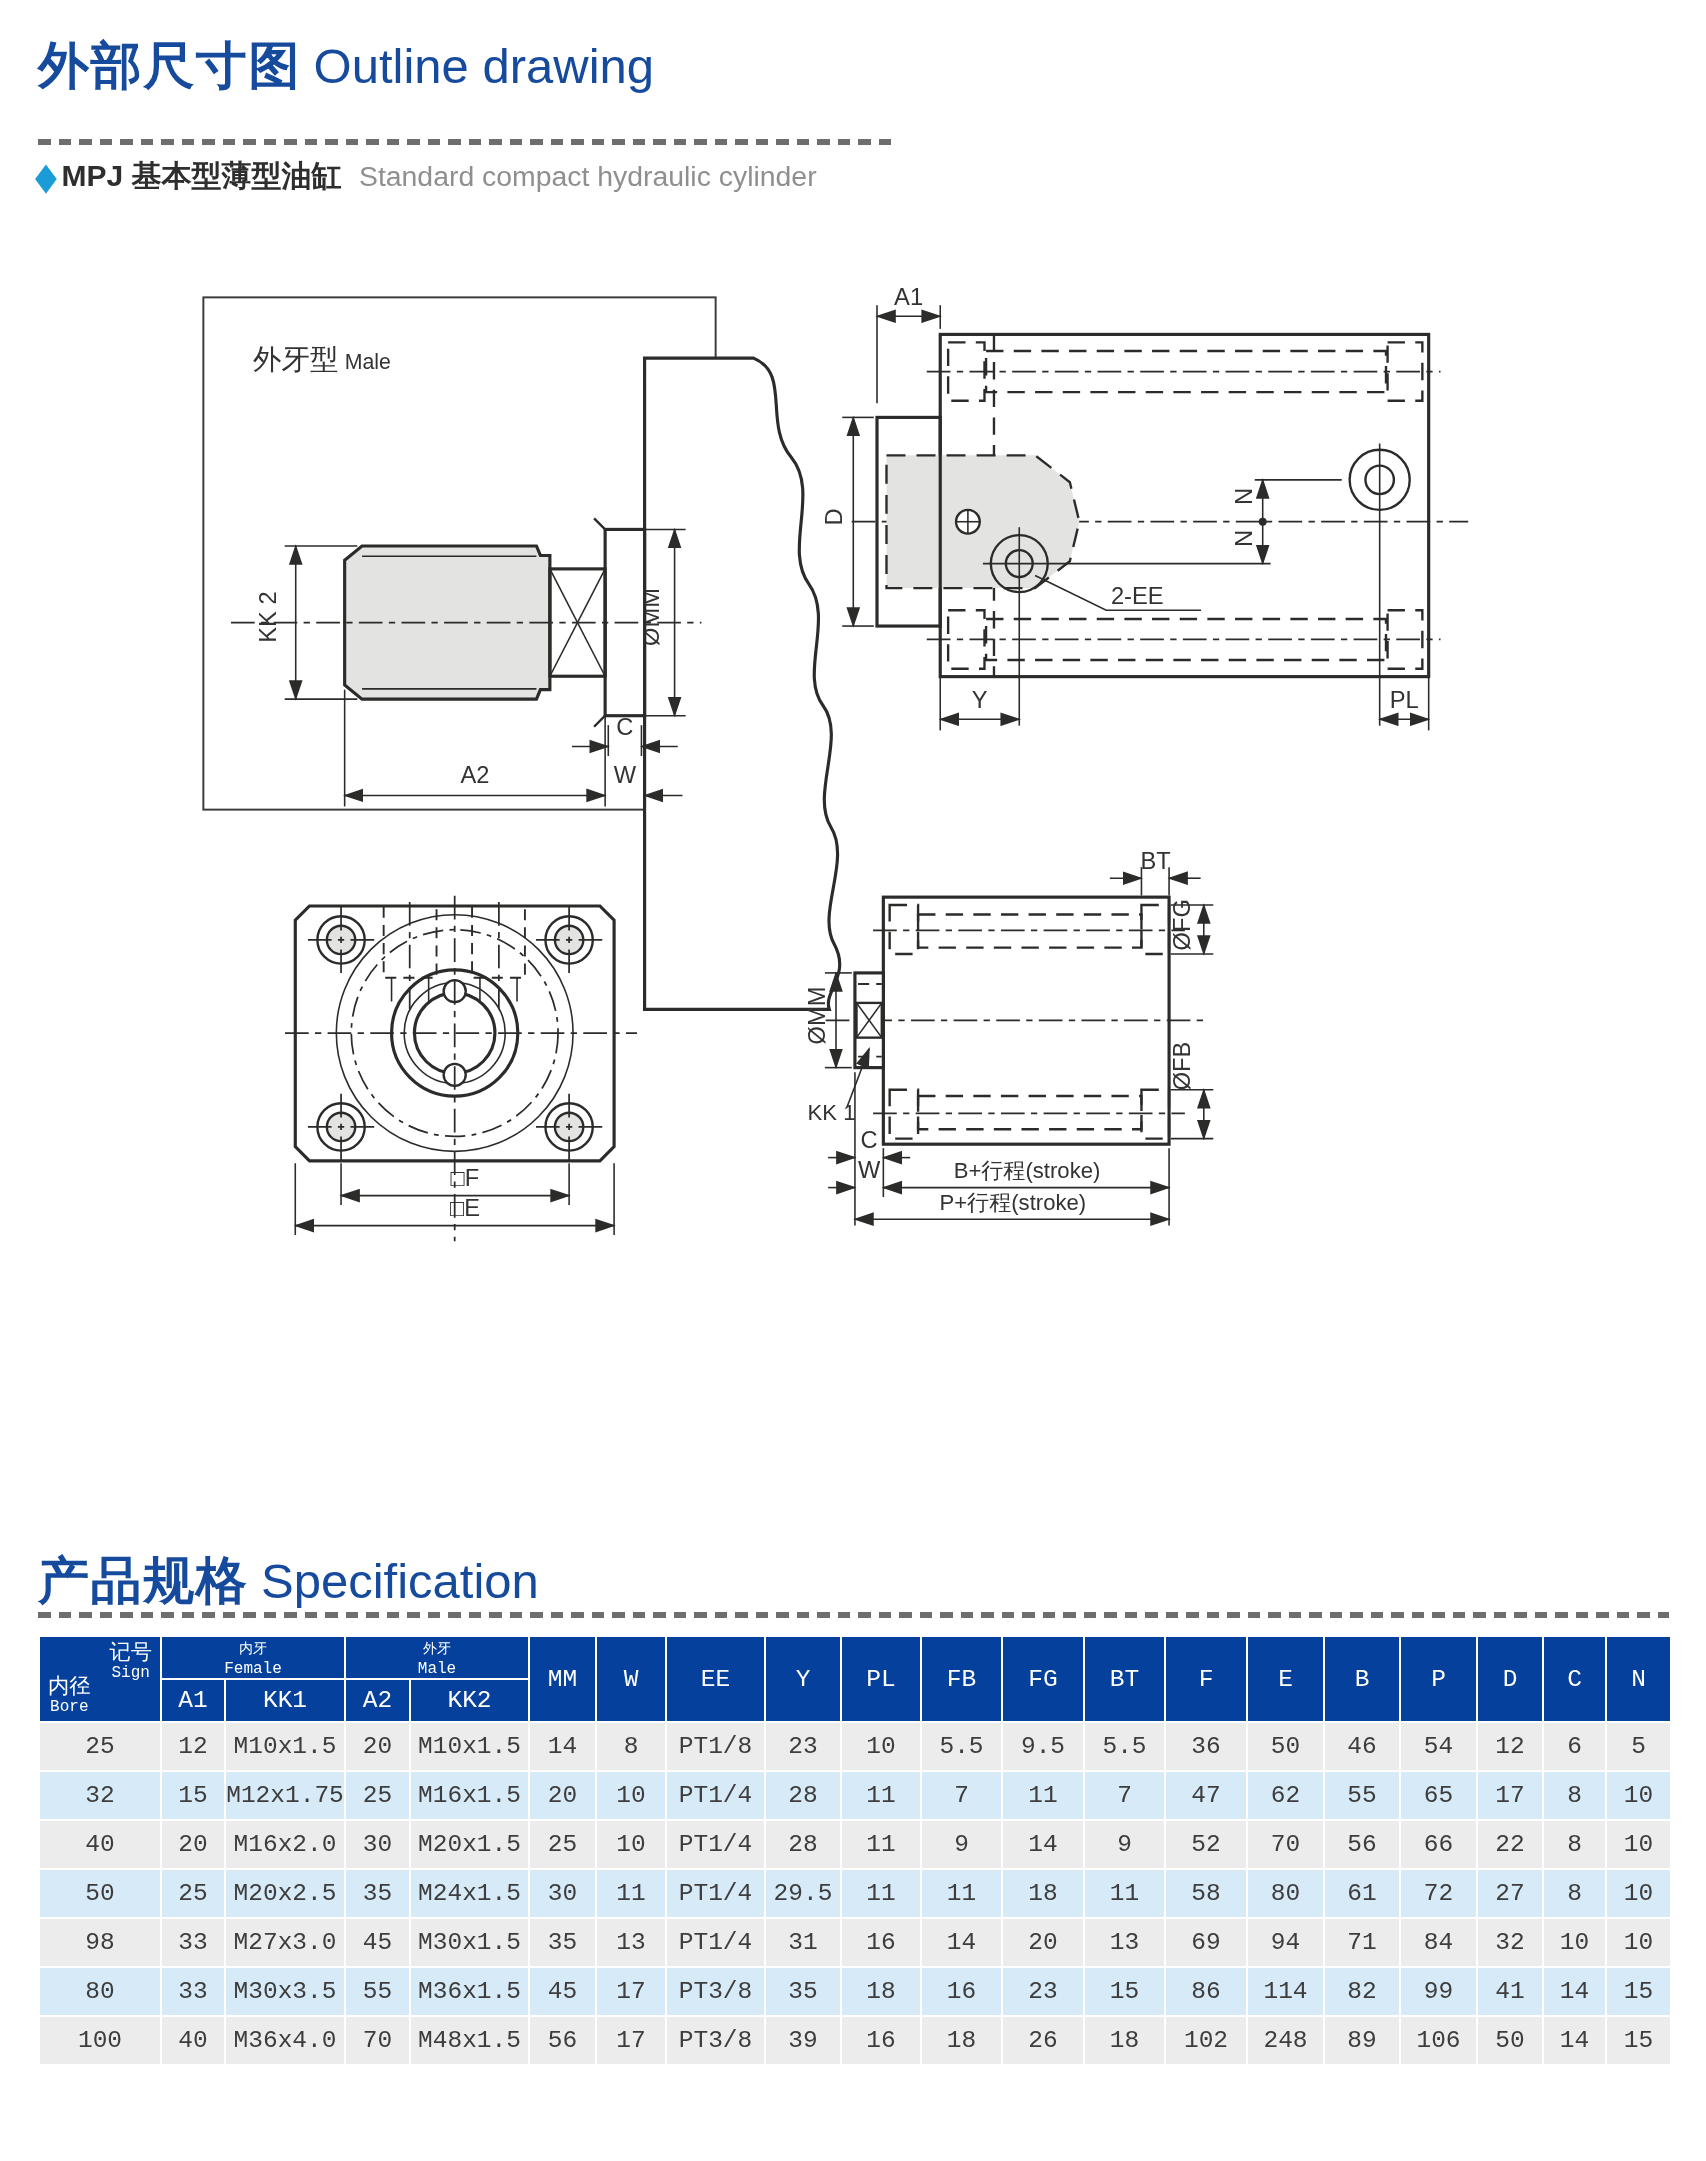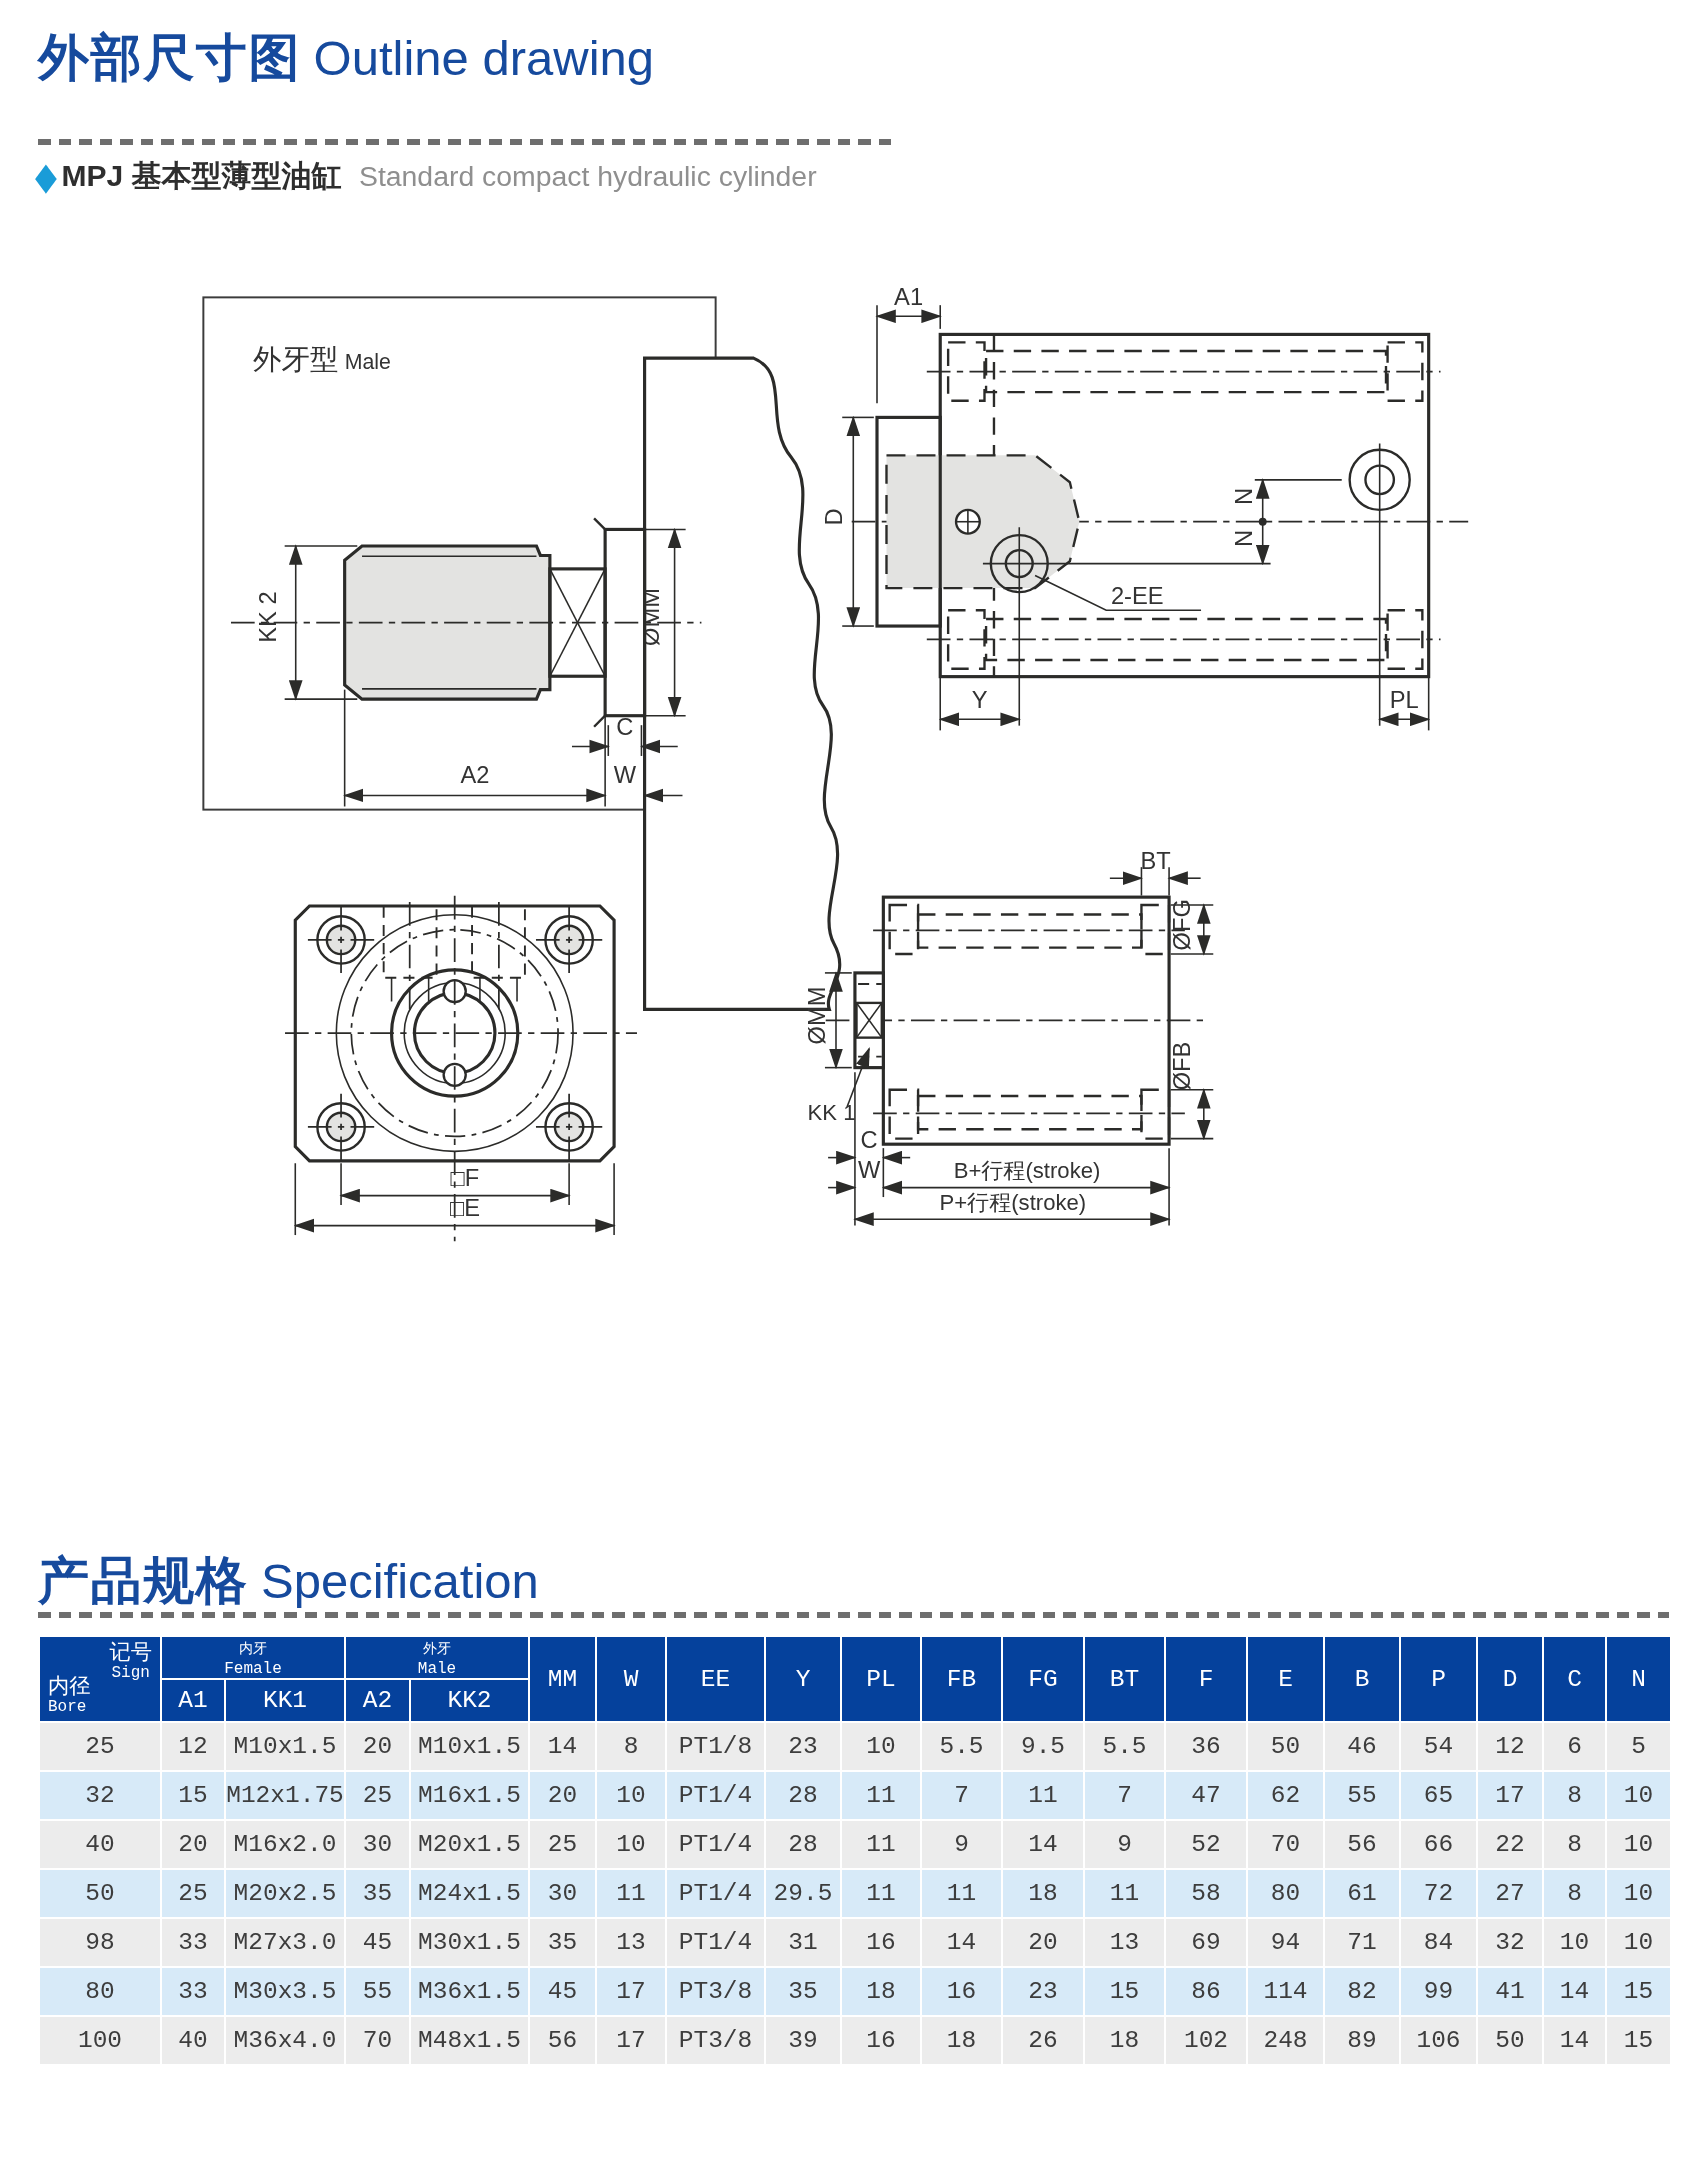--- a/index.html
+++ b/index.html
@@ -43,28 +43,28 @@
   th.span2{font-size:24.5px;}
   th.sub{font-size:24.5px;}
   .grp .z{font-size:14px;line-height:24px;display:block;}
   .grp .e{font-size:16px;line-height:17.4px;display:block;font-weight:400;}
   td.cell{height:47px;font-size:24.5px;color:#3d3d3d;}
   tr.rg td{background:#ececec;}
   tr.rb td{background:#d7eaf8;}
   th.corner{position:relative;background:
      linear-gradient(to bottom right,#05419c calc(50% - 1.6px),#ffffff calc(50% - 1.6px),#ffffff calc(50% + 0.8px),#05419c calc(50% + 0.8px));}
   th.corner .tr{position:absolute;top:4.7px;right:8px;text-align:center;}
-  th.corner .bl{position:absolute;bottom:4.7px;left:8px;text-align:left;}
+  th.corner .bl{position:absolute;bottom:4.7px;left:8px;text-align:center;}
   th.corner .z{font-size:21.3px;line-height:23px;display:block;}
   th.corner .e{font-size:16px;line-height:17.4px;display:block;}
 </style>
 </head>
 <body>
 
-<div class="sec-title" style="top:24px;">
+<div class="sec-title" style="top:32px;">
   <span class="zh">外部尺寸图</span><span class="en">Outline drawing</span>
 </div>
 <div class="dashline" style="left:38px;top:139px;width:855px;"></div>
 
 <div class="prodline">
   <span class="diamond">◆</span>
   <span class="zh">MPJ 基本型薄型油缸</span>
   <span class="en">Standard compact hydraulic cylinder</span>
 </div>
 

